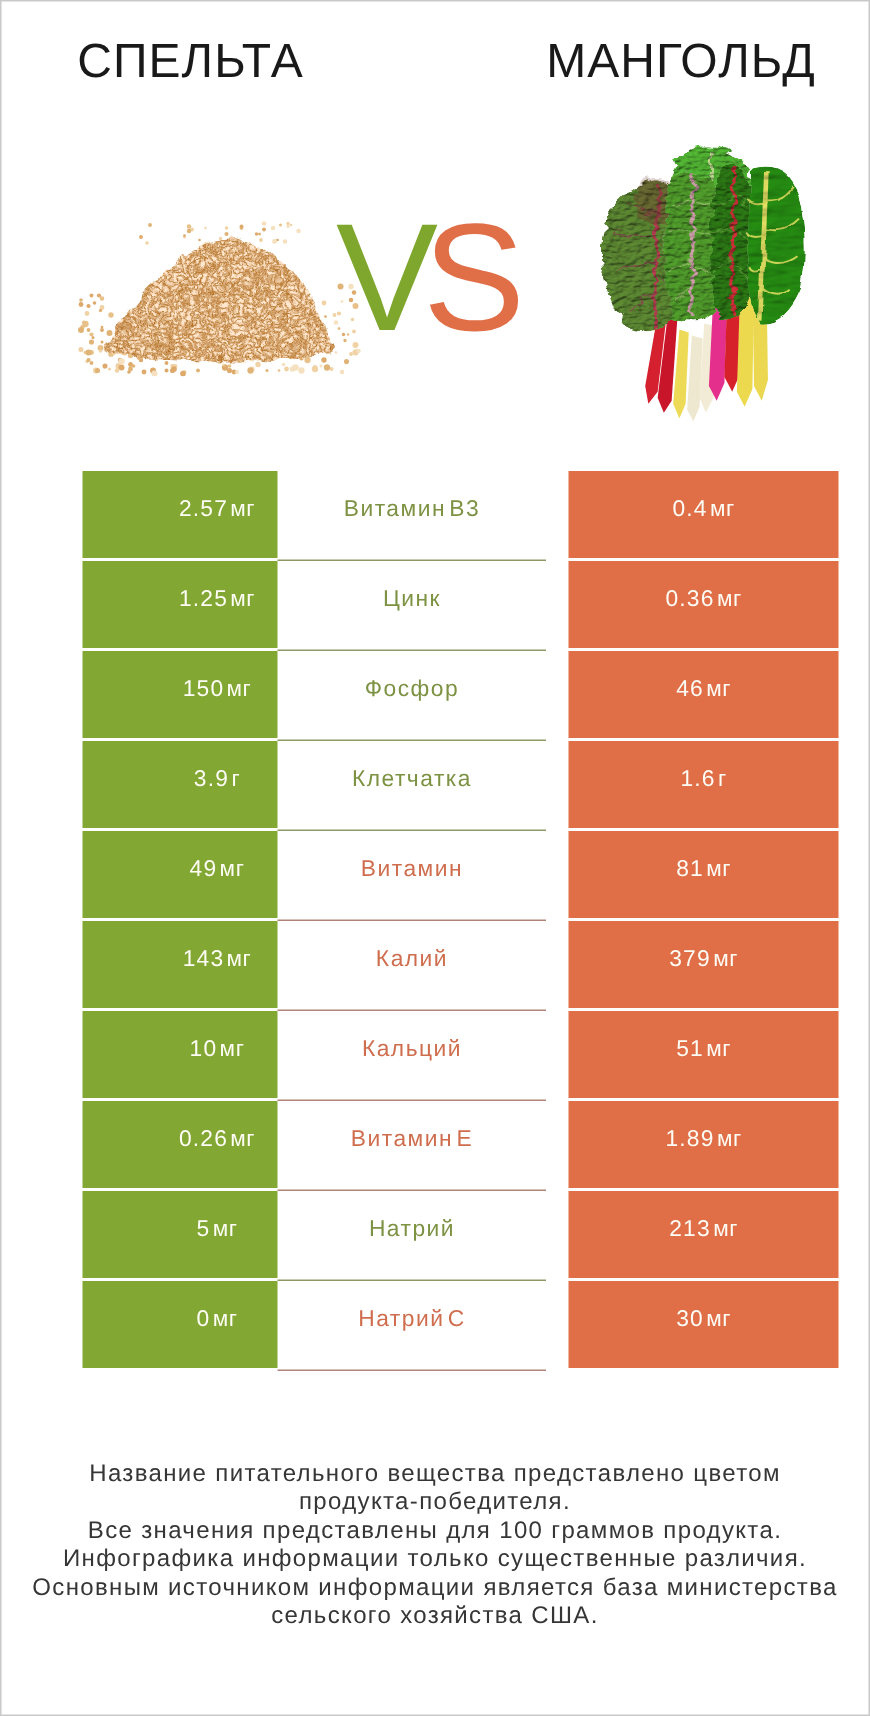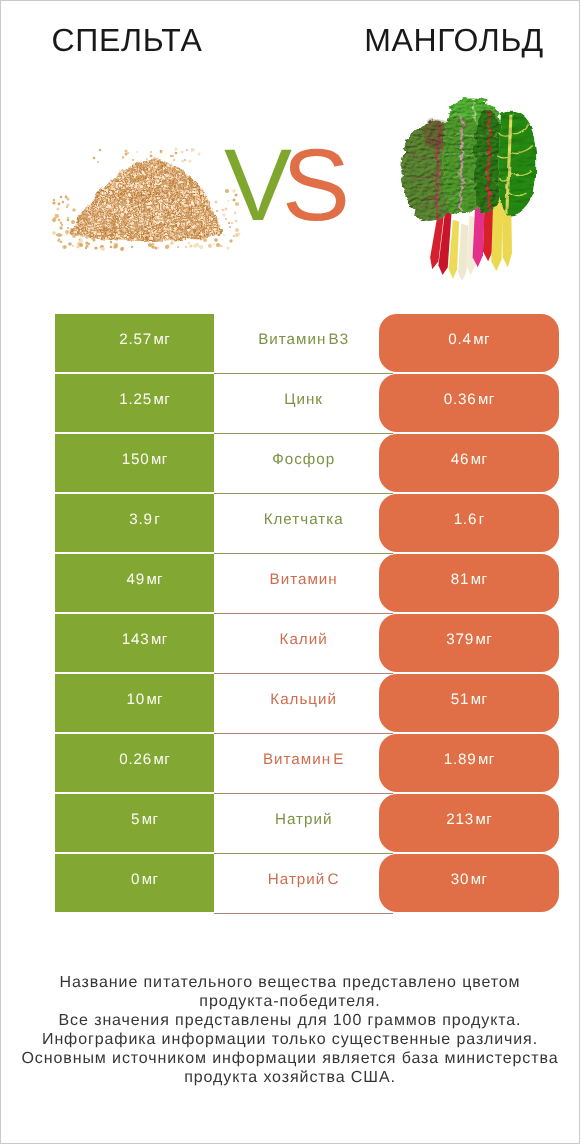--- a/index.html
+++ b/index.html
@@ -32,22 +32,22 @@
   .pic-l { position:absolute; left:50px; top:140px; width:190px; height:110px; }
   .pic-r { position:absolute; left:396px; top:94px; width:145px; height:188px; }
 
   
   .tbl { position:absolute; left:20px; top:313px; width:538px; }
   .row { position:relative; height:60px; }
   .cell { position:absolute; top:0; height:58px; display:flex; align-items:center;
           justify-content:center; }
   .cell > span { position:relative; top:-4px; }
   .c-l { left:0; width:179.4px; }
-  .c-m { left:193px; width:179.3px; }
-  .c-r { left:358.2px; width:179.8px;border-radius:18px; }
+  .c-m { left:164px; width:179.3px; }
+  .c-r { left:358.2px; width:179.8px; }
   .c-l { background:#82a732;margin-left:34px; }
   .c-r { background:#e06e47; }
   .val { color:#fdfdf6; font-size:15.2px; letter-spacing:0.8px; word-spacing:-3.5px; font-weight:400;
           white-space:nowrap; }
   .val .u { font-size:15px; letter-spacing:0.4px; margin-left:0px; }
   .name { font-size:15.2px; letter-spacing:1px; word-spacing:-3px; white-space:nowrap; }
   .c-m { background:#fff; }
   .c-m { height:60px; }
   .c-m.gw { border-bottom:1px solid #8e9a66; }
   .c-m.ow { border-bottom:1px solid #b08577; }
@@ -522,15 +522,15 @@
         </div>
       </div>
     </div>
 
   <div class="foot" id="foot">
       <div>Название питательного вещества представлено цветом</div>
       <div>продукта-победителя.</div>
       <div>Все значения представлены для 100 граммов продукта.</div>
       <div>Инфографика информации только существенные различия.</div>
       <div>Основным источником информации является база министерства</div>
-      <div>продукта хозяйства США.</div>
+      <div>сельского хозяйства США.</div>
     </div>
 </div>
 
 </body></html>

